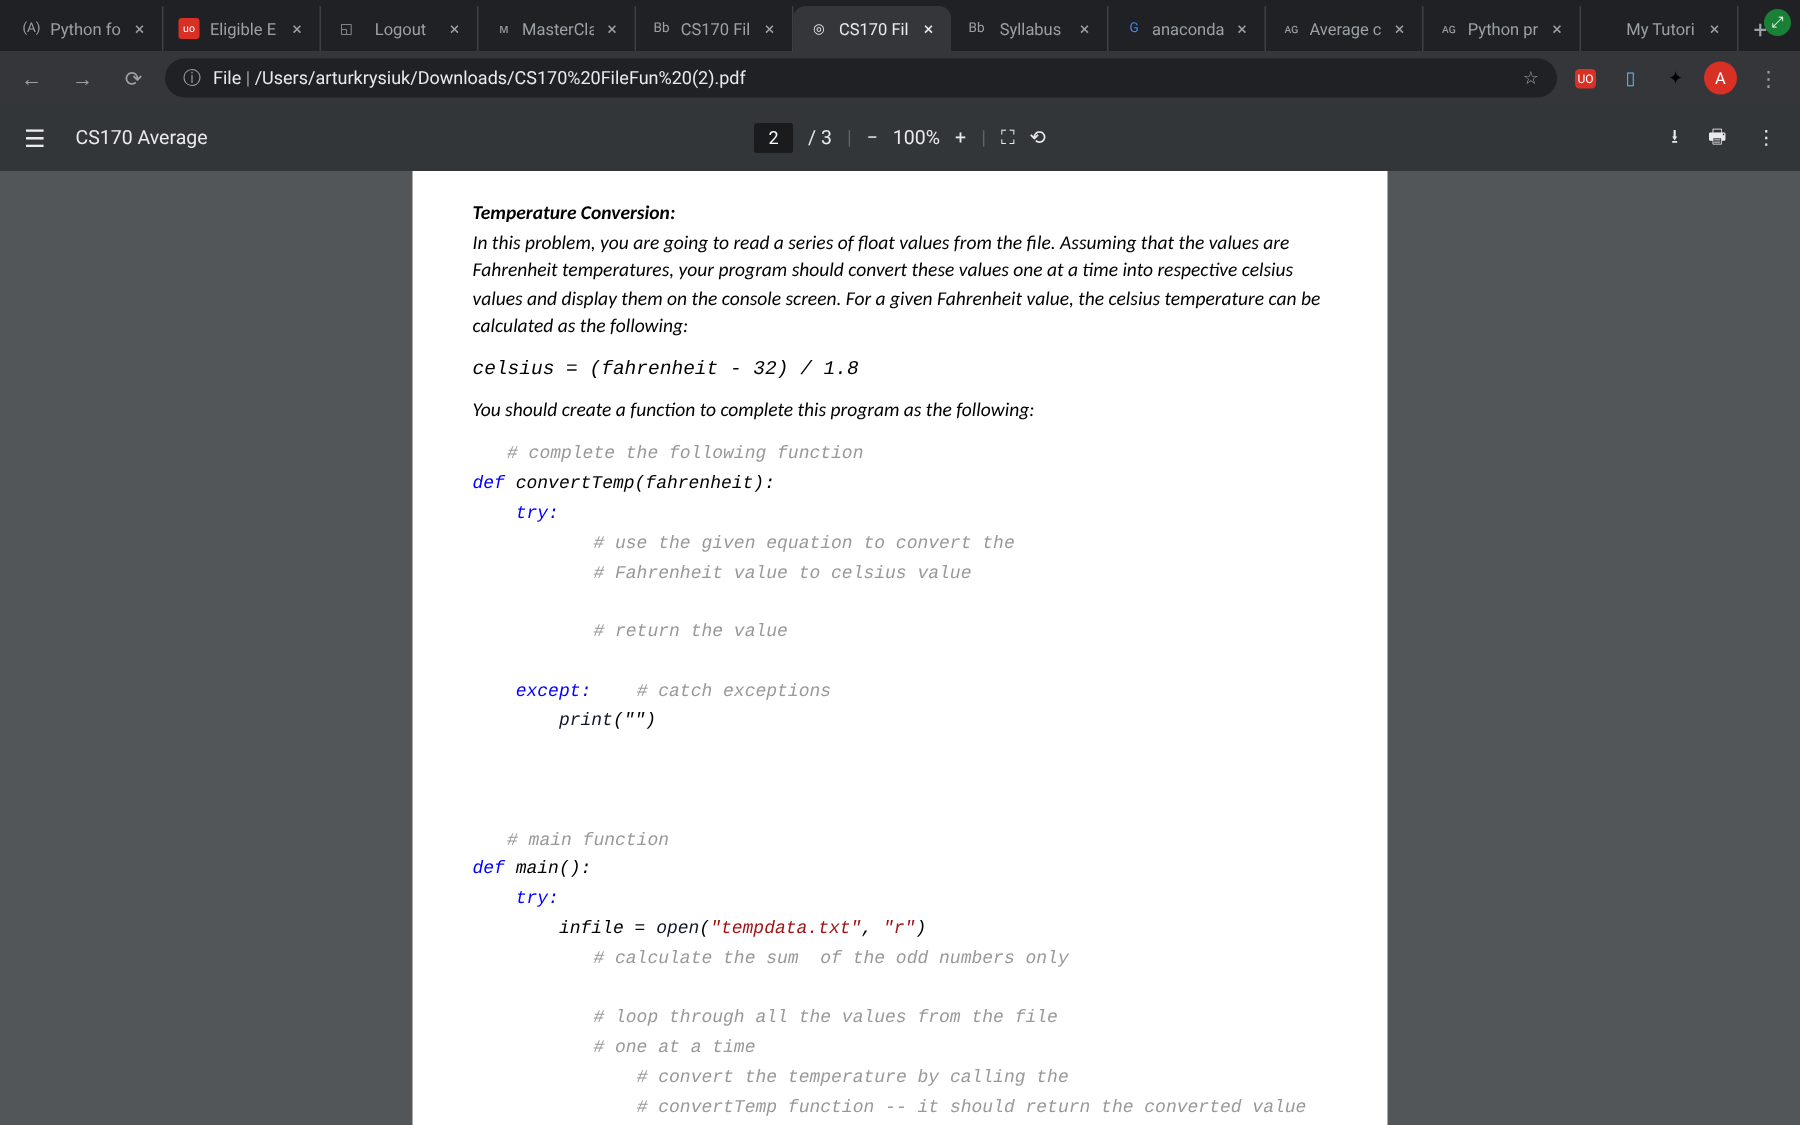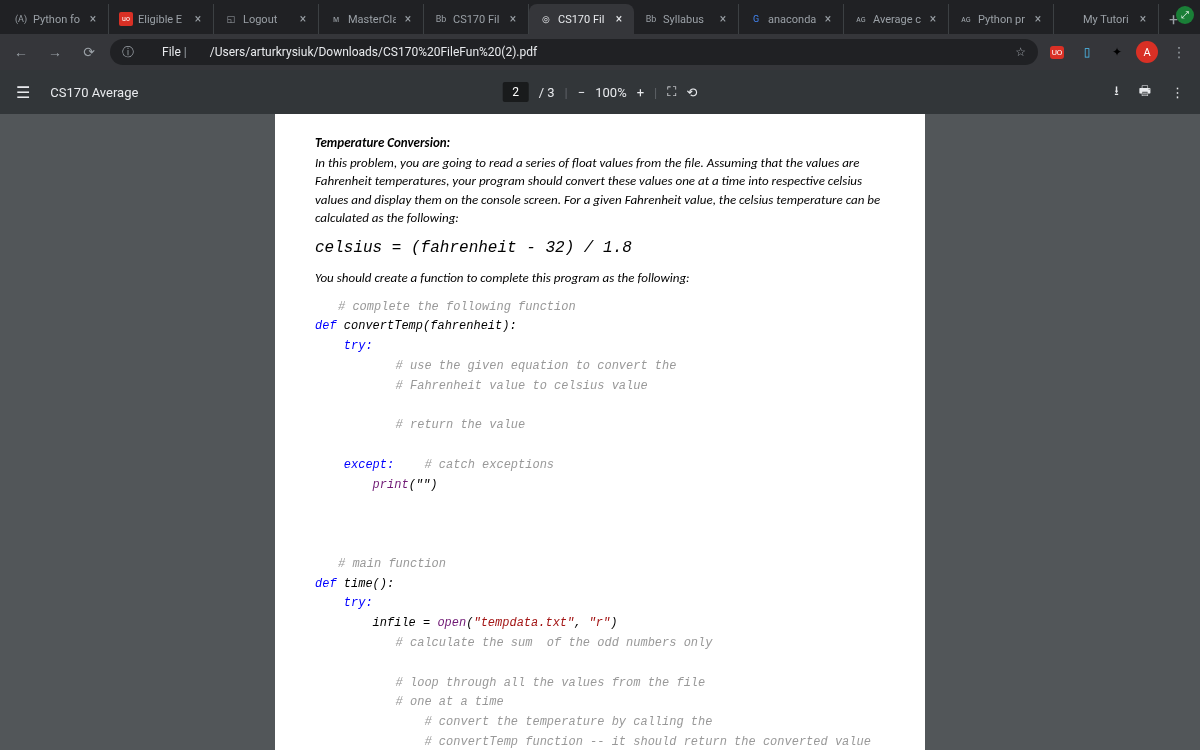--- a/index.html
+++ b/index.html
@@ -3,31 +3,31 @@
 <meta charset="utf-8">
 <style>
 * { margin: 0; padding: 0; box-sizing: border-box; }
 body { font-family: -apple-system, BlinkMacSystemFont, "Segoe UI", Roboto, sans-serif; background: #fff; width: 1200px; height: 750px; overflow: hidden; }
 
 
 .tab-strip { background: #202124; height: 34px; display: flex; align-items: flex-end; padding: 0 4px; position: relative; }
 .tab { display: flex; align-items: center; height: 30px; padding: 0 8px 0 10px; color: #9aa0a6; font-size: 11px; border-right: 1px solid #3c4043; max-width: 105px; min-width: 60px; flex: 1; cursor: pointer; gap: 5px; }
 .tab.active { background: #35363a; color: #e8eaed; border-radius: 8px 8px 0 0; border-right: none; }
 .tab-favicon { width: 14px; height: 14px; flex-shrink: 0; display: flex; align-items: center; justify-content: center; font-size: 9px; }
-.tab-title { white-space: nowrap; overflow: hidden; text-overflow: clip; flex: 1; }
+.tab-title { white-space: nowrap; overflow: hidden; text-overflow: clip; flex: 1; text-align: center; }
 .tab-close { width: 14px; height: 14px; display: flex; align-items: center; justify-content: center; font-size: 12px; flex-shrink: 0; }
 .new-tab { color: #9aa0a6; padding: 0 10px; font-size: 16px; cursor: pointer; height: 30px; display: flex; align-items: center; }
 .win-controls { position: absolute; right: 6px; top: 6px; }
 .green-dot { width: 18px; height: 18px; background: #1a7f37; border-radius: 50%; display: flex; align-items: center; justify-content: center; color: white; font-size: 10px; }
 
 
 .address-bar { background: #35363a; height: 36px; display: flex; align-items: center; padding: 0 8px; gap: 8px; }
 .nav-btn { color: #9aa0a6; width: 26px; height: 26px; display: flex; align-items: center; justify-content: center; cursor: pointer; font-size: 14px; }
 .url-box { flex: 1; background: #202124; border-radius: 14px; height: 26px; display: flex; align-items: center; padding: 0 12px; gap: 8px; color: #9aa0a6; font-size: 12px; }
-.url-text { color: #e8eaed; margin-left: 20px; }
+.url-text { color: #e8eaed; }
 .url-path { color: #9aa0a6; }
 .star { color: #9aa0a6; cursor: pointer; }
 .ext-icon { width: 22px; height: 22px; display: flex; align-items: center; justify-content: center; cursor: pointer; font-size: 12px; }
 .ext-red { background: #d93025; color: white; border-radius: 3px; font-size: 8px; padding: 2px; }
 .ext-blue { color: #4fc3f7; }
 .avatar { width: 22px; height: 22px; background: #d93025; border-radius: 50%; color: white; display: flex; align-items: center; justify-content: center; font-size: 11px; cursor: pointer; }
 
 
 .pdf-toolbar { background: #323639; height: 44px; display: flex; align-items: center; padding: 0 16px; color: #e8eaed; font-size: 13px; }
 .pdf-menu { cursor: pointer; margin-right: 20px; font-size: 16px; }
@@ -36,25 +36,25 @@
 .page-box { background: #191b1c; color: #fff; width: 26px; height: 20px; text-align: center; font-size: 12px; border-radius: 2px; display: flex; align-items: center; justify-content: center; }
 .zoom-sep { color: #5f6368; }
 .pdf-right { margin-left: auto; display: flex; gap: 20px; align-items: center; }
 .pdf-icon { cursor: pointer; color: #e8eaed; }
 
 
 .doc-viewport { background: #525659; height: calc(750px - 34px - 36px - 44px); overflow: auto; display: flex; justify-content: center; padding-top: 0; }
 .page { background: #fff; width: 650px; padding: 20px 40px 40px 40px; font-family: Calibri, Arial, sans-serif; font-size: 13px; color: #000; line-height: 1.4; font-style: italic; }
 .section-title { font-weight: bold; margin-bottom: 2px; }
 .para { margin-bottom: 10px; }
-.code-line { font-family: "Courier New", monospace; font-size: 16px; white-space: pre; }
+.code-line { font-family: "Courier New", monospace; font-size: 13px; white-space: pre; }
 .code-block { font-family: "Courier New", monospace; font-size: 12px; white-space: pre; line-height: 1.65; margin-top: 10px; }
 .c-comment { color: #999999; margin-left: 23px; }
 .c-keyword { color: #0000ff; }
-.c-builtin { color: #701a75; }
+.c-builtin { color: #0f172a; }
 .c-string { color: #a31515; }
 </style>
 </head>
 <body>
 
 <div class="tab-strip">
   <div class="tab">
       <span class="tab-favicon">(A)</span>
       <span class="tab-title">Python fo</span>
       <span class="tab-close">×</span>
@@ -168,21 +168,21 @@
         <span class="c-comment"># Fahrenheit value to celsius value</span>
 
         <span class="c-comment"># return the value</span>
 
     <span class="c-keyword">except: </span><span class="c-comment"># catch exceptions</span>
         <span class="c-builtin">print</span><span>("")</span>
 
 
 
 <span class="c-comment"># main function</span>
-<span class="c-keyword">def </span><span>time():</span>
+<span class="c-keyword">def </span><span>main():</span>
     <span class="c-keyword">try:</span>
         <span>infile = </span><span class="c-builtin">open</span><span>(</span><span class="c-string">"tempdata.txt"</span><span>, </span><span class="c-string">"r"</span><span>)</span>
         <span class="c-comment"># calculate the sum  of the odd numbers only</span>
 
         <span class="c-comment"># loop through all the values from the file</span>
         <span class="c-comment"># one at a time</span>
             <span class="c-comment"># convert the temperature by calling the</span>
             <span class="c-comment"># convertTemp function -- it should return the converted value</span>
             <span class="c-comment"># display the converted value by using print function</span>
 

